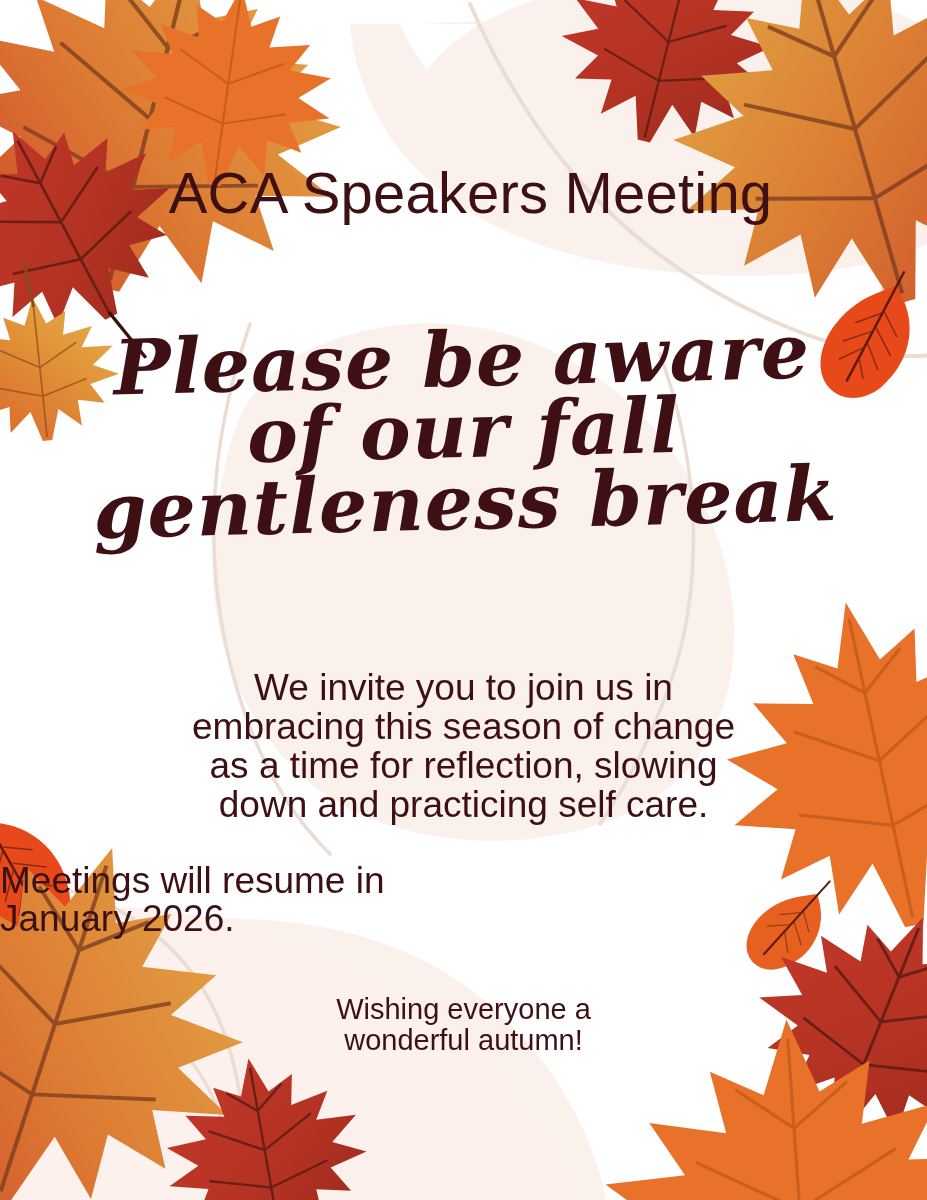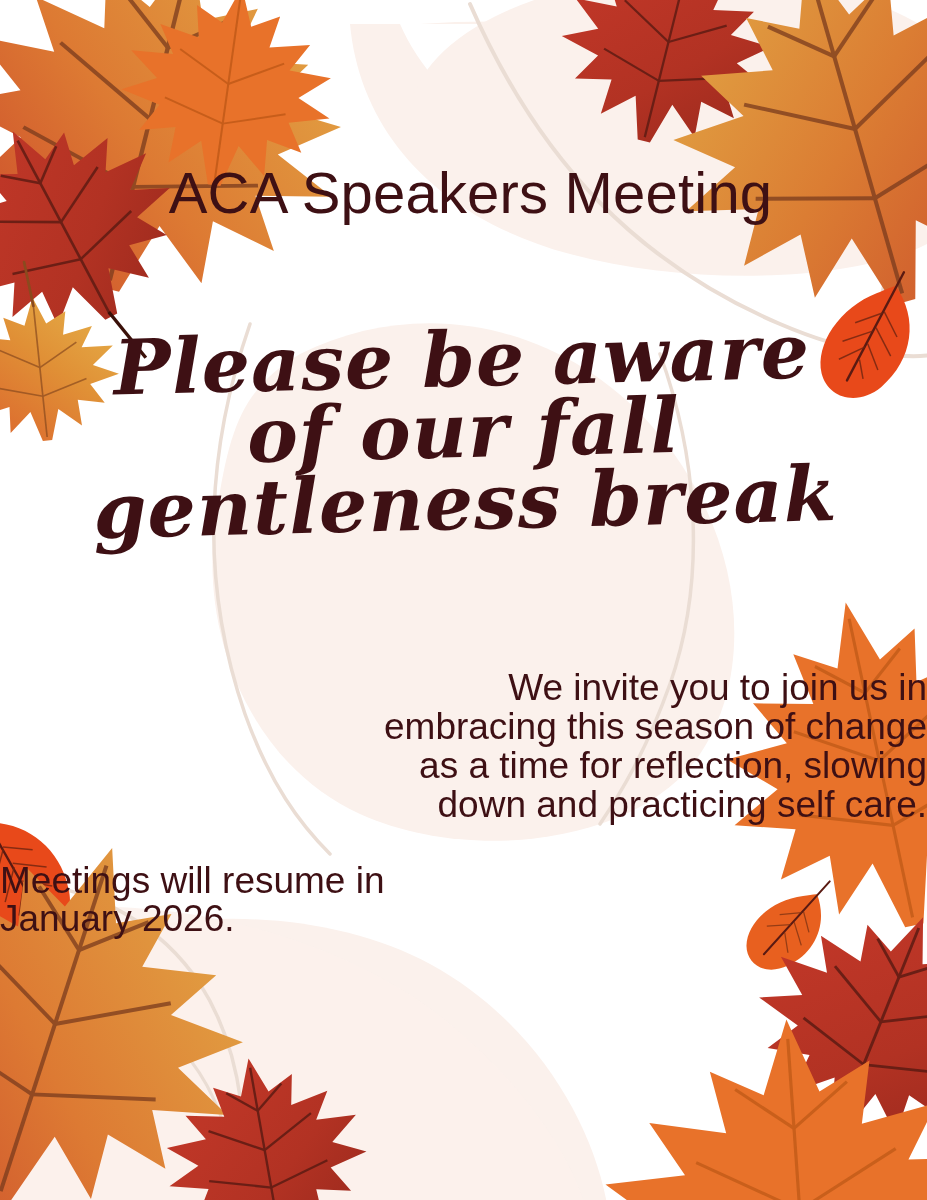--- a/index.html
+++ b/index.html
@@ -39,21 +39,21 @@
     line-height:0.94;
     transform:rotate(-1.4deg);
   }
   #script-block .sline { display:block; white-space:pre; }
   #script-block .l1 { font-size:76px; letter-spacing:1px; }
   #script-block .l2 { font-size:76px; letter-spacing:1px; }
   #script-block .l3 { font-size:76px; letter-spacing:1px; }
 
   #body-copy {
     position:absolute; left:0; right:0; top:645px;
-    text-align:right;
+    text-align:center;
     color:#3E1014;
     font-size:37px;
     font-weight:300;
     line-height:1.05;
     white-space:pre-line;
   }
   #resume-copy {
     position:absolute; left:0; right:0; top:838px;
     text-align:left;
     color:#3E1014;
@@ -365,15 +365,17 @@
     </div>
 
     <div id="body-copy">We invite you to join us in
 embracing this season of change
 as a time for reflection, slowing
 down and  practicing self care.</div>
 
     <div id="resume-copy">Meetings will resume in
 January 2026.</div>
 
+    <div id="closing-copy">Wishing everyone a
+wonderful autumn!</div>
   </div>
 
 </div>
 
 </body></html>

